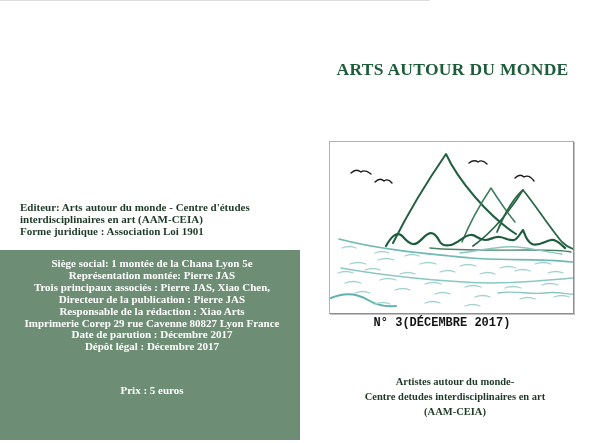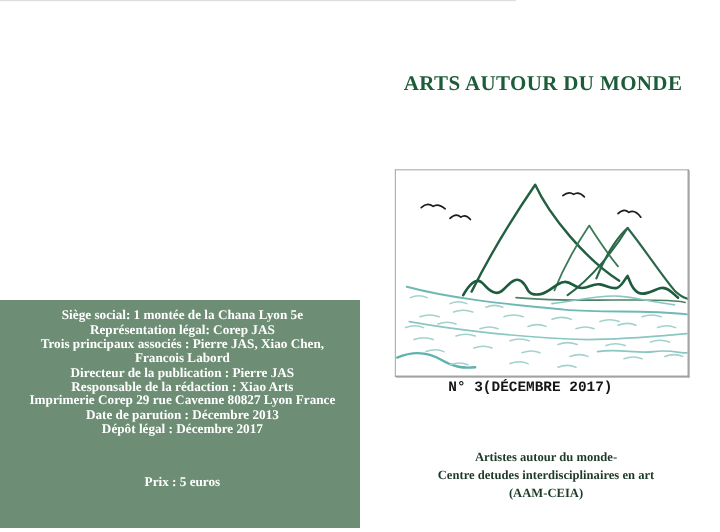--- a/index.html
+++ b/index.html
@@ -41,30 +41,34 @@
 </style>
 </head>
 <body>
 
 <div id="page">
 
   <div class="topline"></div>
 
   <div class="title">ARTS AUTOUR DU MONDE</div>
 
+  <div class="pub">
+    <div>Editeur: Arts autour du monde - Centre d'études</div>
+    <div>interdisciplinaires en art (AAM-CEIA)</div>
+    <div>Forme juridique : Association Loi 1901</div>
+  </div>
 
   <div class="panel">
     <div>Siège social: 1 montée de la Chana Lyon 5e</div>
-    <div>Représentation légal: Corep JAS</div>
+    <div>Représentation montée: Pierre JAS</div>
     <div>Trois principaux associés : Pierre JAS, Xiao Chen,</div>
-    <div>Francois Labord</div>
     <div>Directeur de la publication : Pierre JAS</div>
     <div>Responsable de la rédaction : Xiao Arts</div>
     <div>Imprimerie Corep 29 rue Cavenne 80827 Lyon France</div>
-    <div>Date de parution : Décembre 2013</div>
+    <div>Date de parution : Décembre 2017</div>
     <div>Dépôt légal : Décembre 2017</div>
     <div class="price">Prix : 5 euros</div>
   </div>
 
   <div class="frame">
     <svg viewBox="0 0 243 171" fill="none" stroke-linecap="round" stroke-linejoin="round">
       <g stroke="#1c1c1c" stroke-width="1.4">
         <path d="M21,31 Q26,26 31,30 Q35,27 41,32"></path>
         <path d="M45,40 Q50,35 54,39 Q58,36 62,41"></path>
         <path d="M139,21 Q144,17 148,20 Q152,17 157,22"></path>

